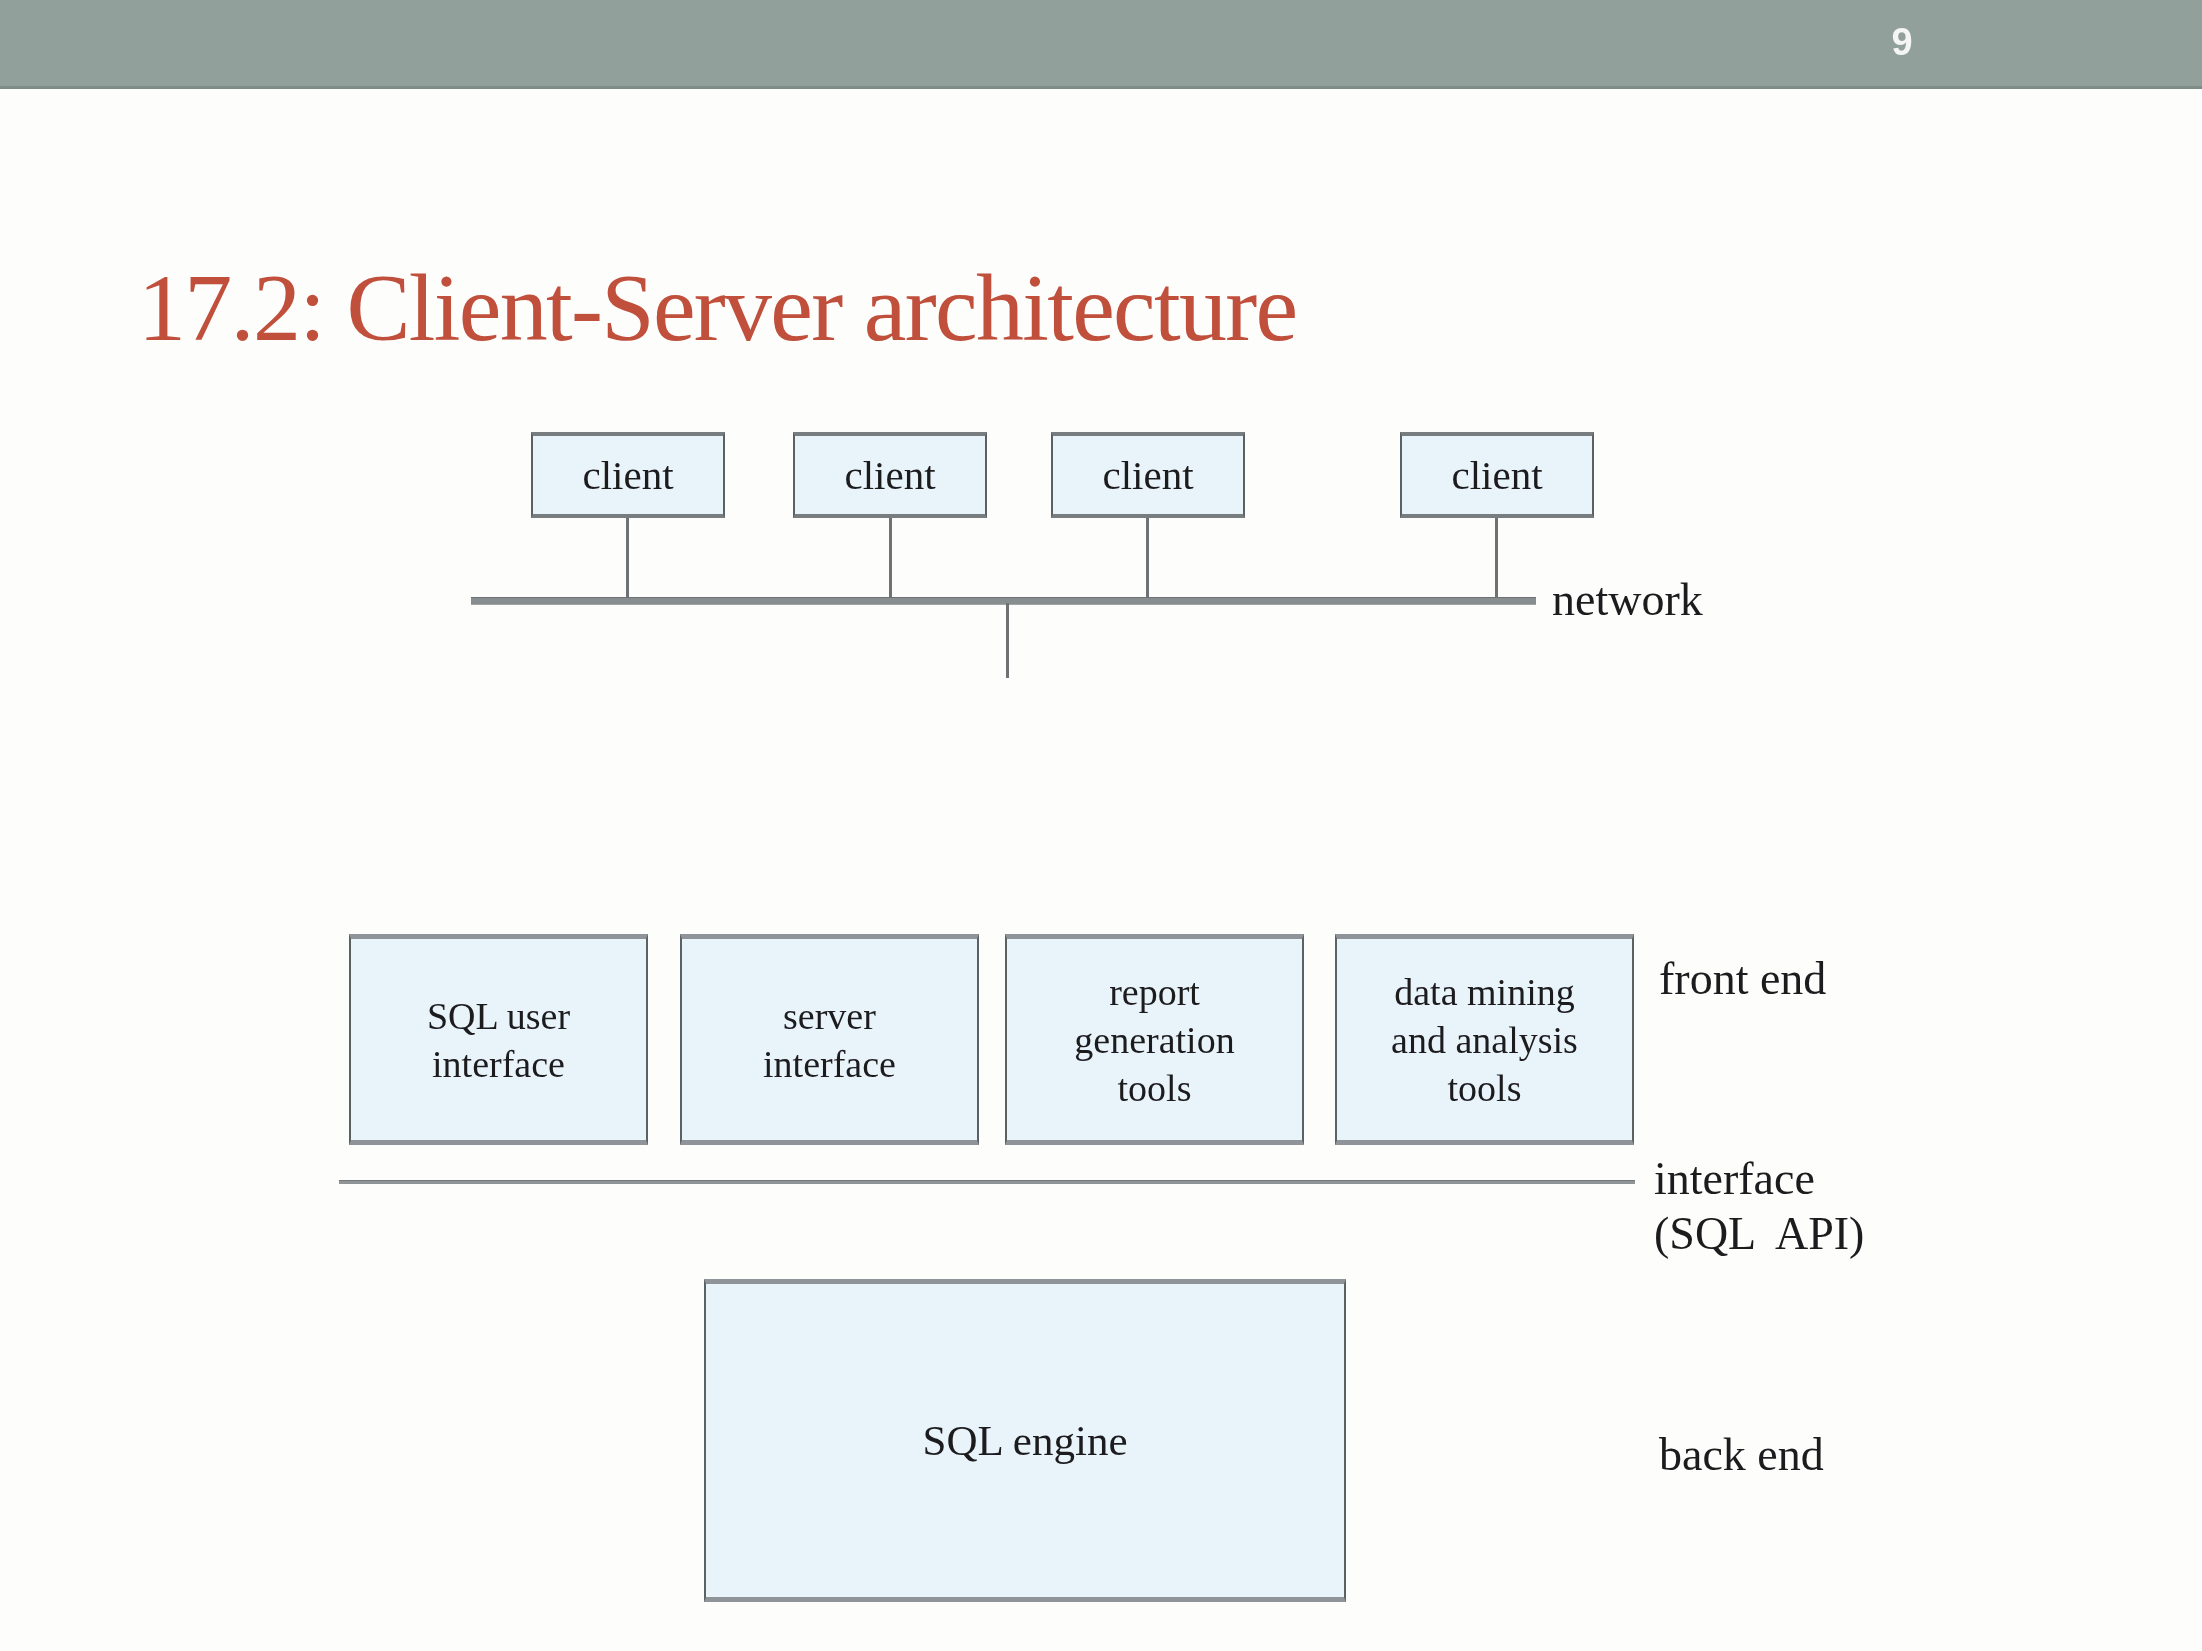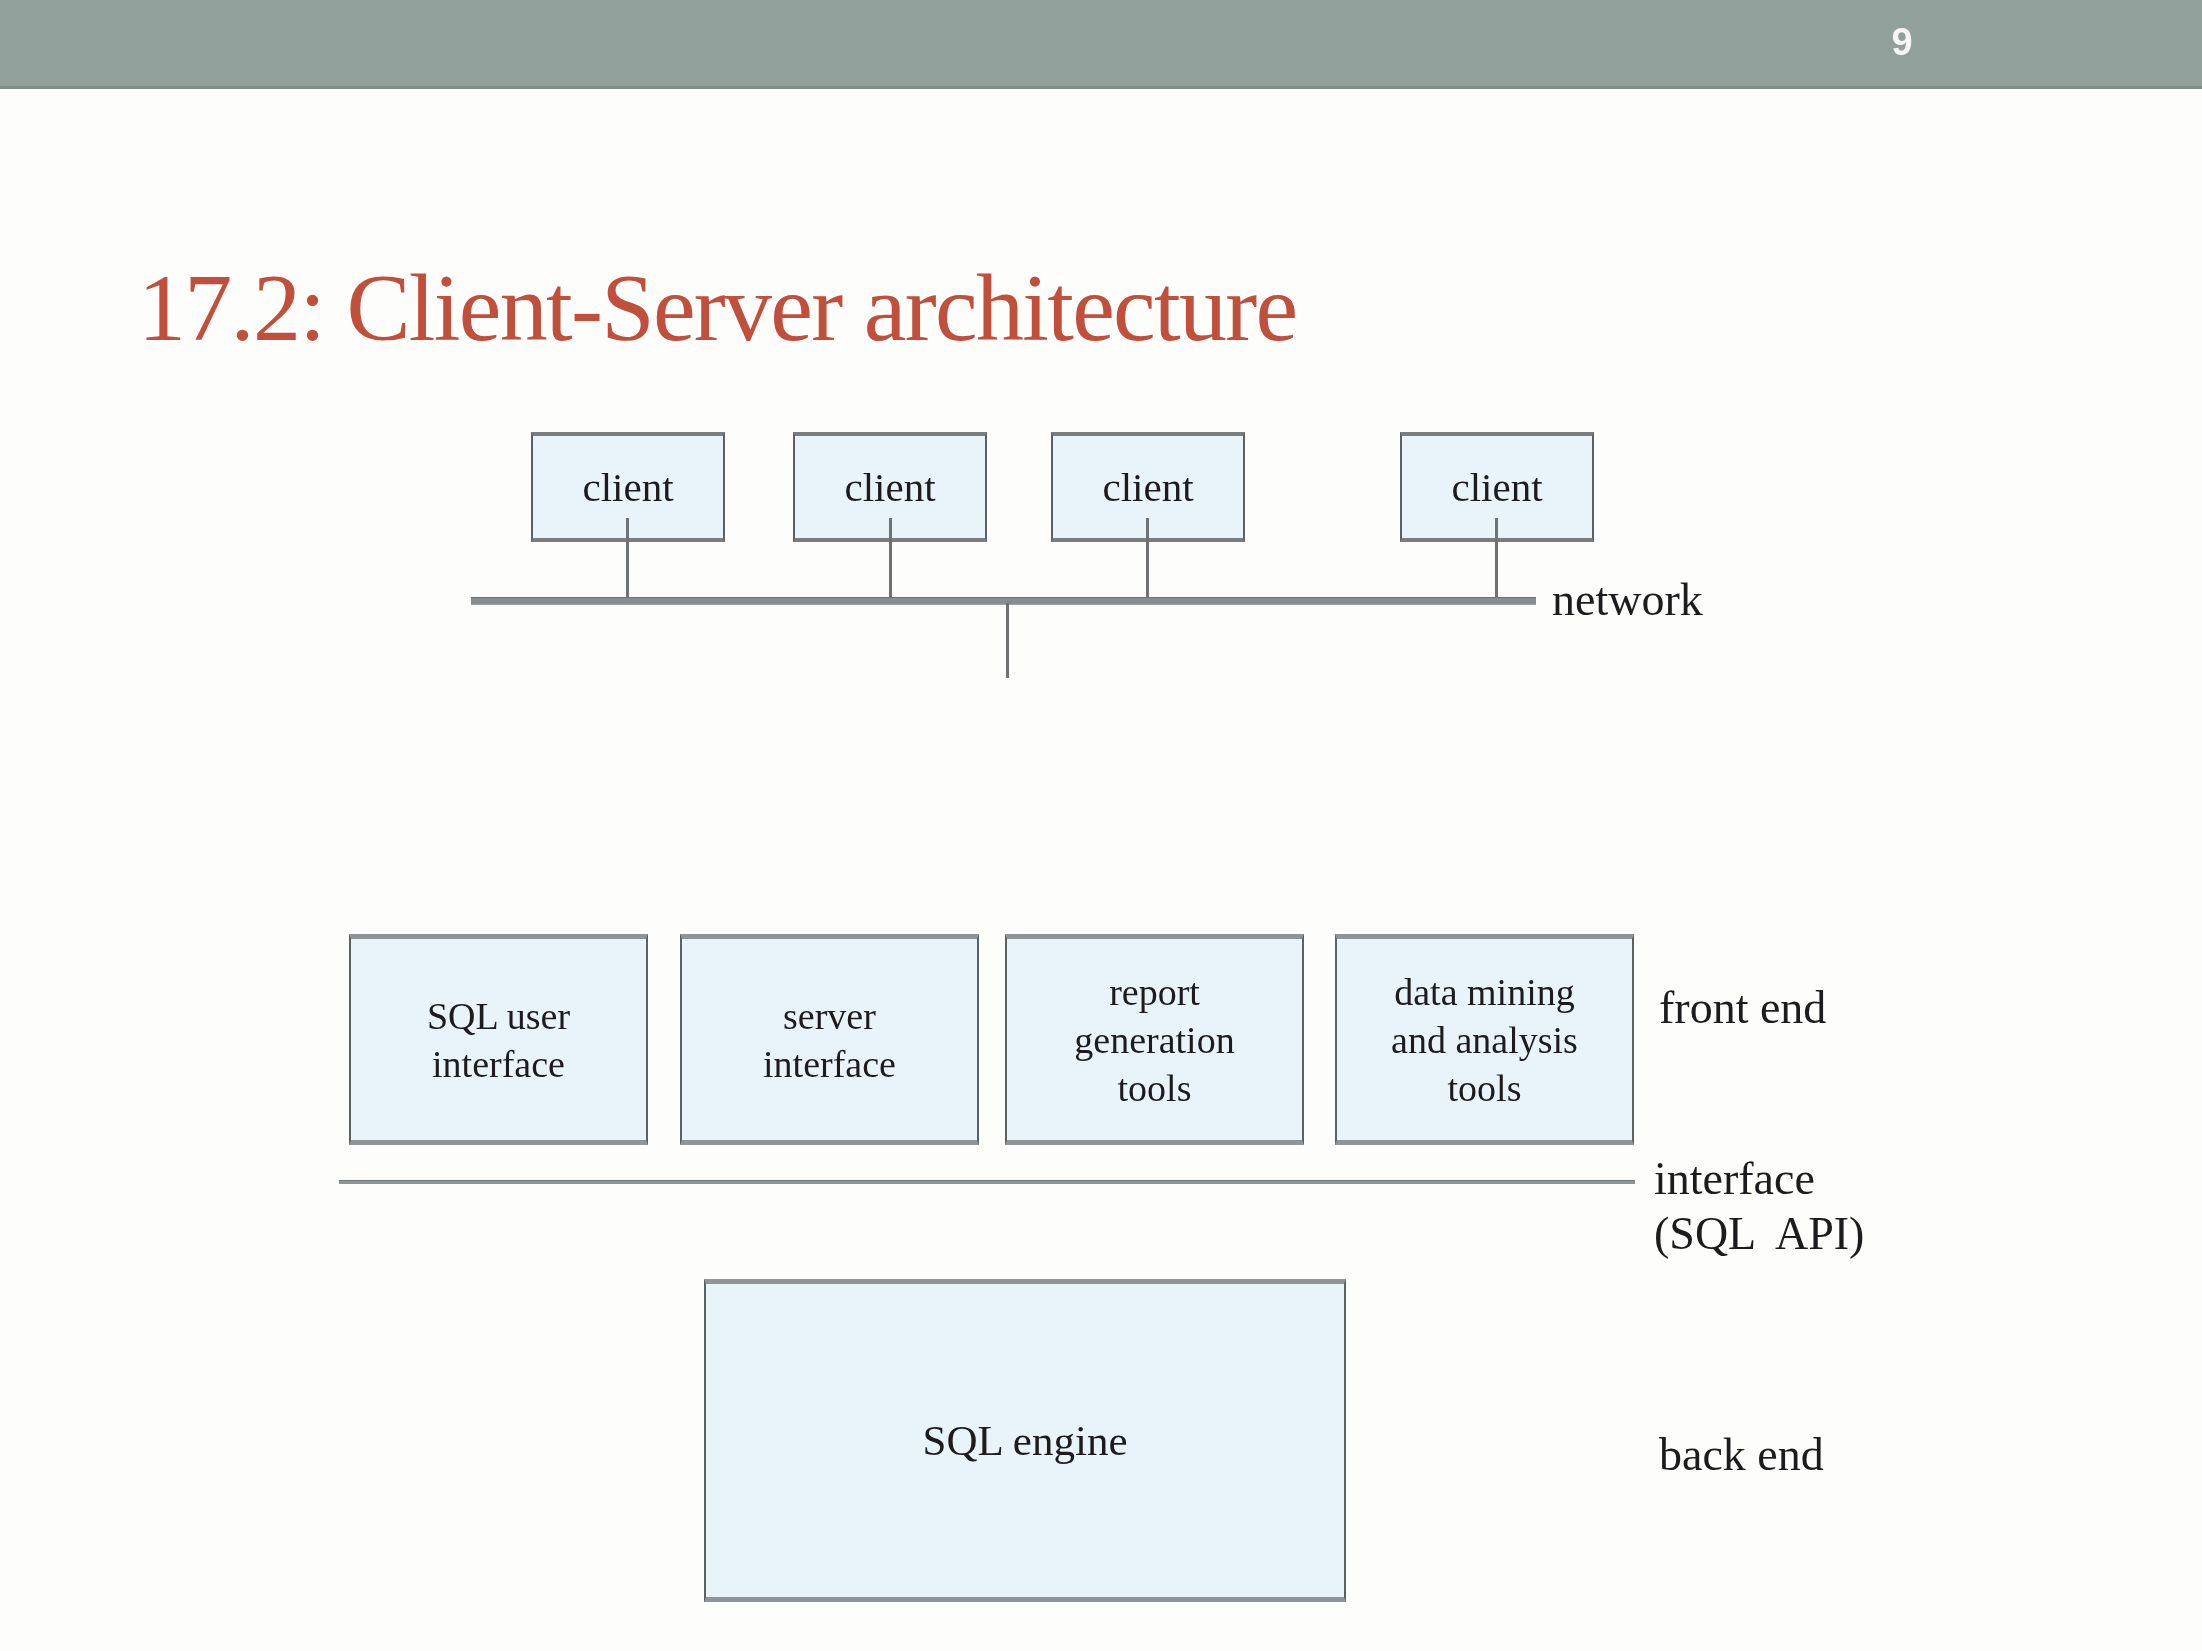--- a/index.html
+++ b/index.html
@@ -61,21 +61,21 @@
     justify-content: center;
     text-align: center;
   }
   .small-box {
     border-left-width: 2.6px;
     border-right-width: 2.6px;
     border-top: 4.3px solid #787d80;
     border-bottom: 4.3px solid #787d80;
     font-size: 41px;
   }
-  .client-box { top: 432px; width: 194px; height: 110px; }
+  .client-box { top: 432px; width: 194px; height: 86px; }
   .server-box { left: 910px; top: 678px; width: 195px; height: 88px; }
 
   .fe-box {
     top: 934px;
     width: 299px;
     height: 211px;
     font-size: 38px;
     line-height: 48px;
   }
   .fe-box .line { display: block; white-space: nowrap; }
@@ -112,21 +112,21 @@
     border-top: 0.9px solid #747878;
   }
 
   
   .dlabel {
     position: absolute;
     font-size: 46px;
     white-space: nowrap;
   }
   .network-label { left: 1552px; top: 573px; }
-  .frontend-label { left: 1659px; top: 981px; text-align: center; }
+  .frontend-label { left: 1659px; top: 952px; text-align: center; }
   .interface-label { left: 1654px; top: 1151px; line-height: 55px; }
   .interface-label .line { display: block; white-space: pre; }
   .backend-label { left: 1659px; top: 1428px; }
 </style>
 </head>
 <body>
 
 <div class="slide">
 
   <div class="header-bar"></div>

